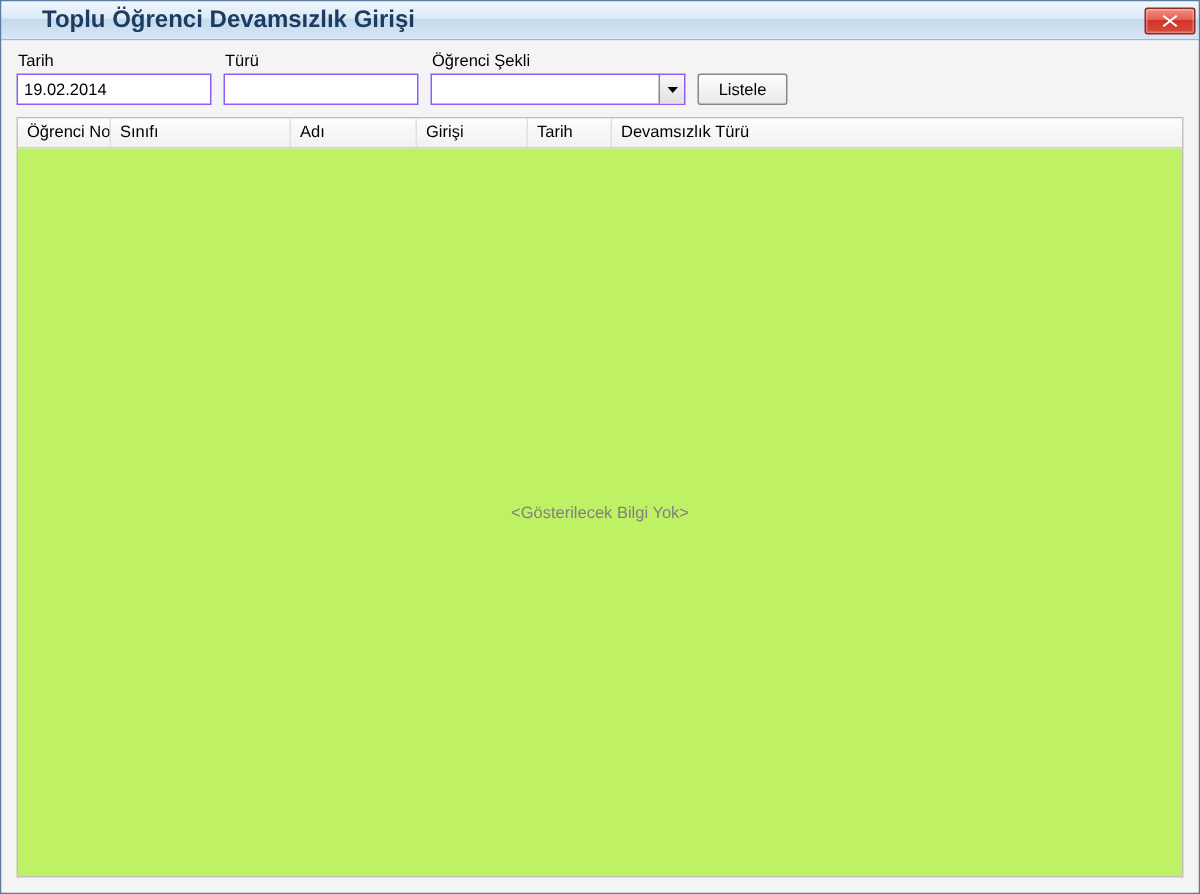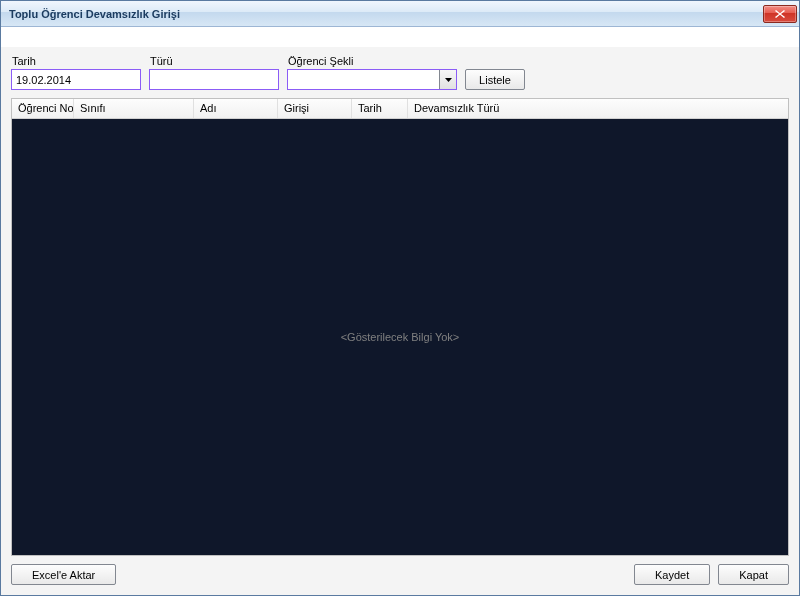--- a/index.html
+++ b/index.html
@@ -22,39 +22,39 @@
     background: linear-gradient(to bottom, #f0f6fd 0%, #dceaf7 45%, #c4d9ee 46%, #d7e7f5 100%);
     border-bottom: 1px solid #9db6d4;
     display: flex; align-items: center;
     padding: 0 2px 0 8px;
     user-select: none;
   }
   .titlebar .title {
     flex: 1;
     color: #1c3c60;
     font-weight: bold;
-    font-size: 11px;
+    font-size: 16px;
+    margin-left: 19px;
   }
   .close-btn {
     width: 34px; height: 18px;
     background: linear-gradient(to bottom, #f28d86 0%, #e65b4f 45%, #cf3427 46%, #d94b3e 100%);
     border: 1px solid #8b2a20;
     border-radius: 2px;
     display: flex; align-items: center; justify-content: center;
     cursor: default;
     box-shadow: inset 0 0 0 1px rgba(255,255,255,0.3);
   }
   .close-btn svg { display: block; }
   .client {
     flex: 1;
     background: #f4f4f4;
     padding: 8px 10px 10px 10px;
     display: flex; flex-direction: column;
     position: relative;
-    margin-top: 20px;
   }
   .filters {
     display: flex;
     align-items: flex-end;
     gap: 8px;
   }
   .field-group {
     display: flex; flex-direction: column;
   }
   .field-label {
@@ -122,21 +122,21 @@
   .gh-cell {
     border-right: 1px solid #e0e0e0;
     padding: 3px 6px 0 6px;
     white-space: nowrap;
     overflow: hidden;
   }
   .gh-cell:last-child { border-right: none; }
   .grid-body {
     flex: 1;
     position: relative;
-    background: #0f172a;
+    background: #bef264;
   }
   .grid-empty {
     position: absolute;
     left: 0; right: 0;
     top: 50%;
     transform: translateY(-50%);
     text-align: center;
     color: #808080;
     font-size: 11px;
     user-select: none;
@@ -218,21 +218,15 @@
         <div class="gh-cell" style="width:84px">Adı</div>
         <div class="gh-cell" style="width:74px">Girişi</div>
         <div class="gh-cell" style="width:56px">Tarih</div>
         <div class="gh-cell" style="flex:1">Devamsızlık Türü</div>
       </div>
       <div class="grid-body">
         <div class="grid-empty">&lt;Gösterilecek Bilgi Yok&gt;</div>
       </div>
     </div>
 
-    <div class="footer">
-      <button class="btn" style="min-width:80px">Excel'e Aktar</button>
-      <div class="spacer"></div>
-      <button class="btn">Kaydet</button>
-      <button class="btn">Kapat</button>
-    </div>
 
   </div>
 </div>
 
 </body></html>

